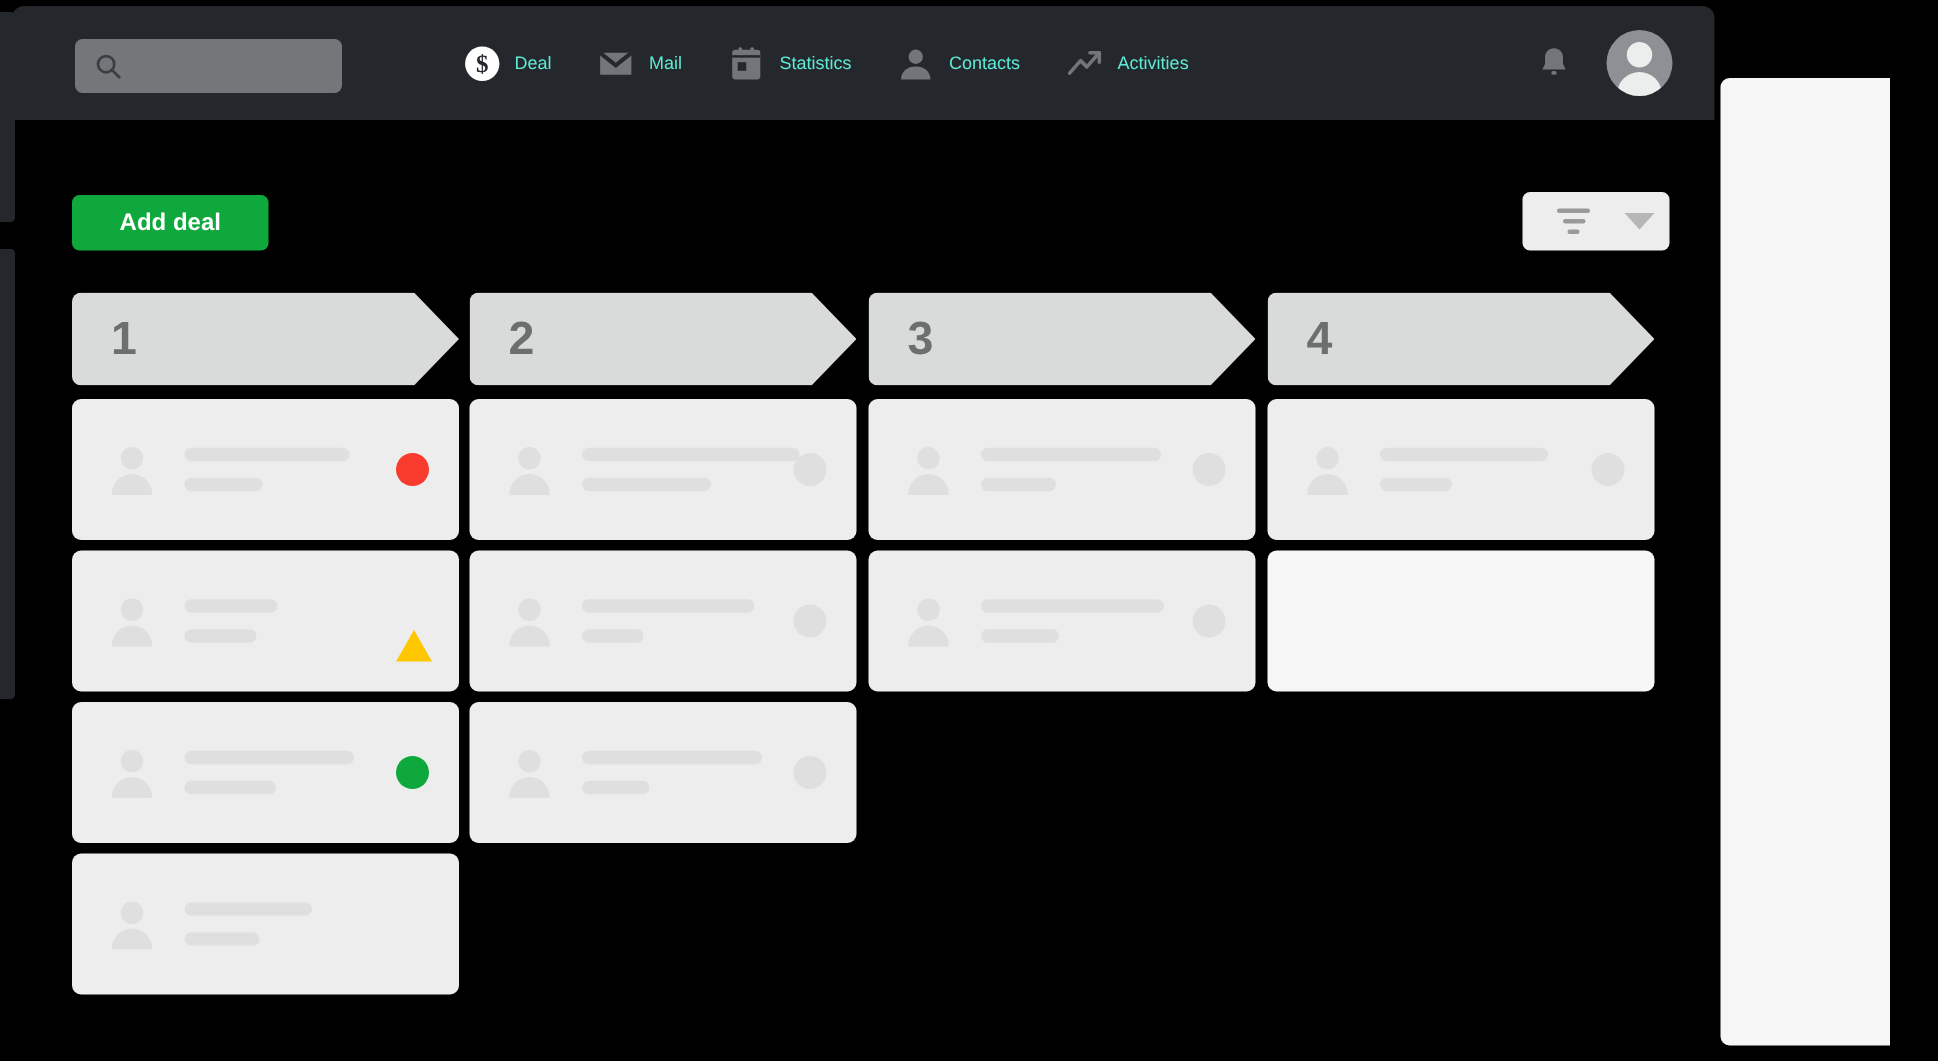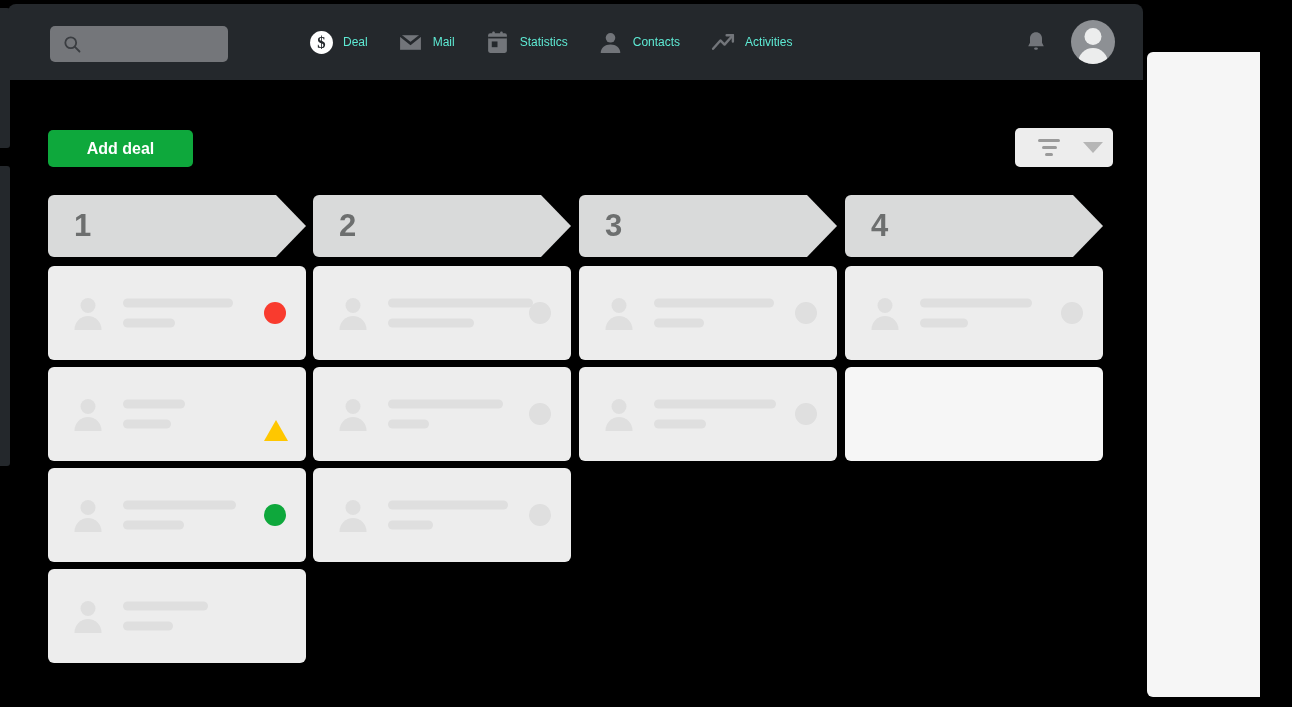--- a/index.html
+++ b/index.html
@@ -151,21 +151,21 @@
     position: absolute;
     left: 38px;
     top: 50px;
     right: 30px;
     height: 40px;
   }
   #add-deal-btn {
     position: absolute;
     left: 0;
     top: 0;
-    width: 145px;
+    width: 131px;
     height: 37px;
     background: #0ea83c;
     color: #ffffff;
     border: none;
     border-radius: 5px;
     font-size: 16px;
     font-weight: bold;
     font-family: "Liberation Sans", sans-serif;
     cursor: pointer;
   }

